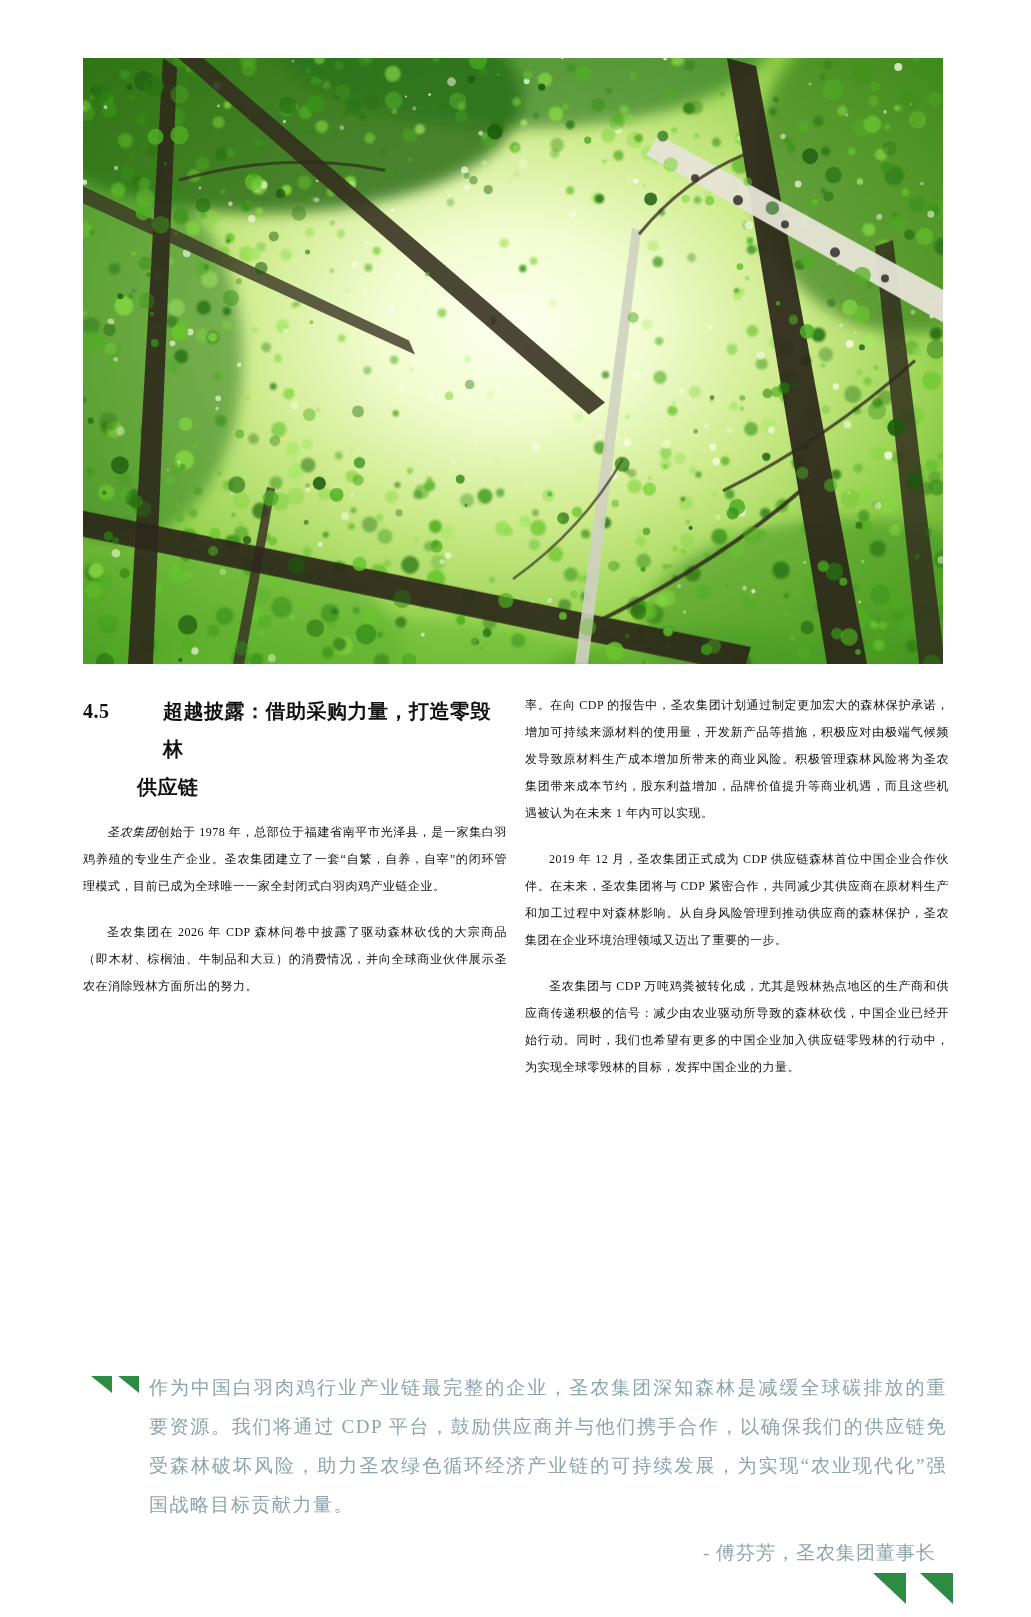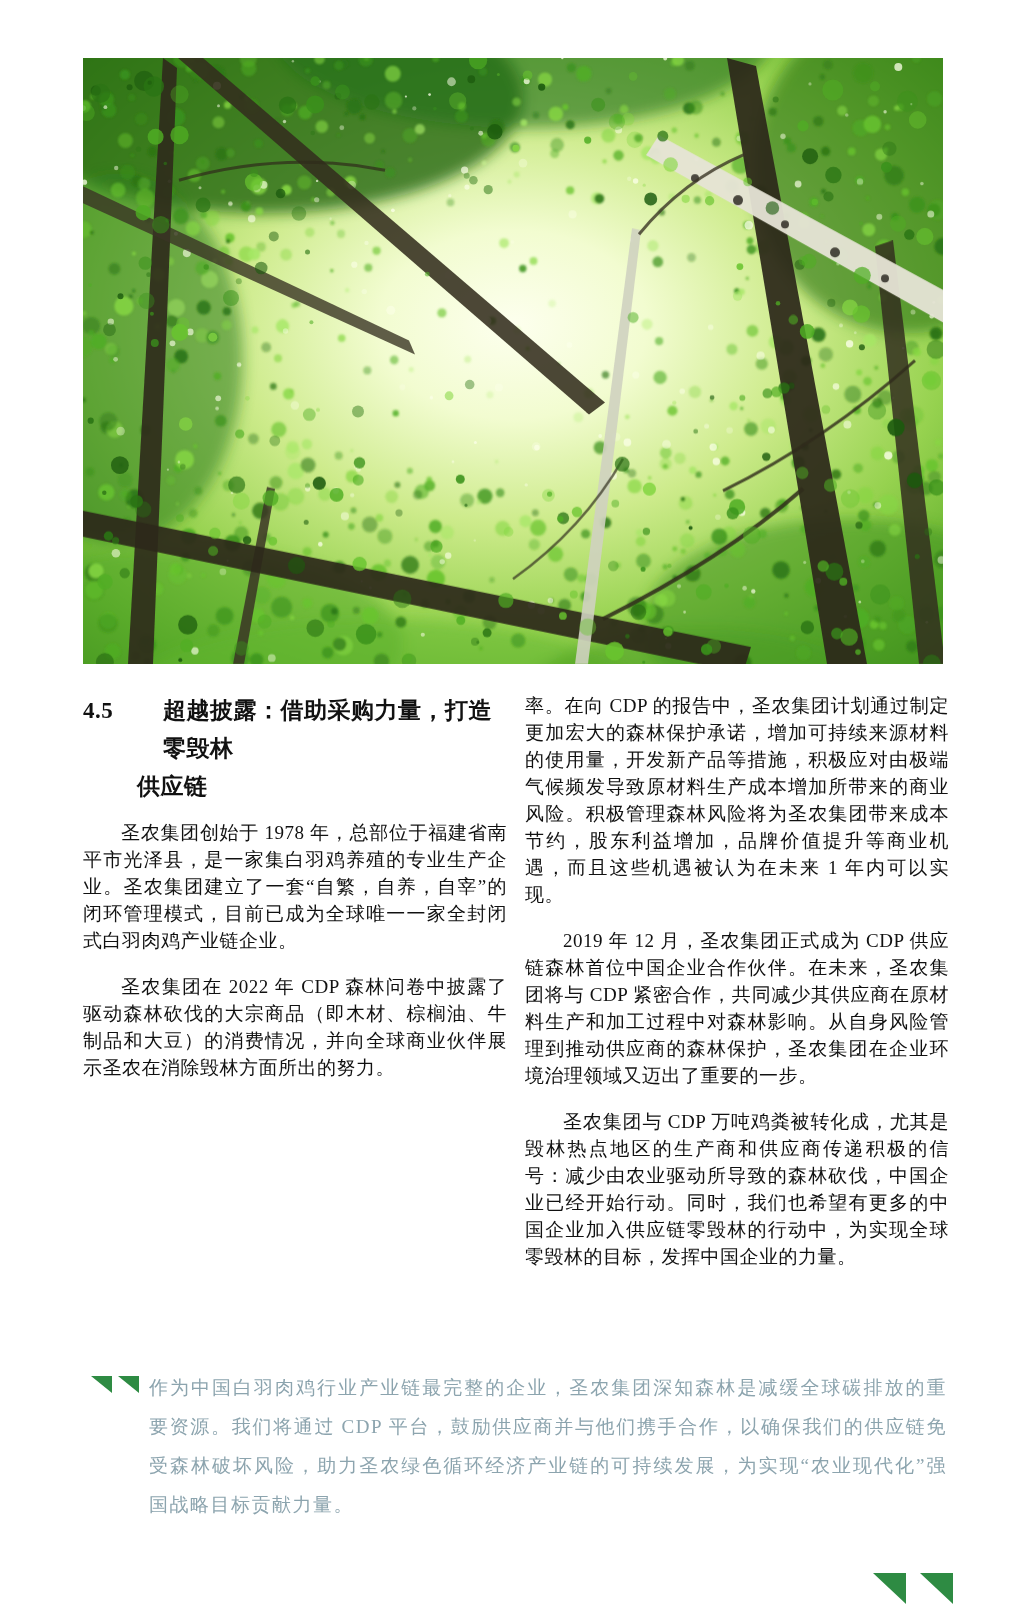--- a/index.html
+++ b/index.html
@@ -25,34 +25,34 @@
   .columns{
     position:absolute;
     left:83px; top:692px;
     width:866px;
     display:flex;
     gap:18px;
   }
   .col{width:424px;}
   .col p{
     margin:0 0 19px 0;
-    font-size:19px;
+    font-size:12px;
     line-height:27px;
     letter-spacing:0.5px;
     text-align:justify;
     text-indent:2em;
   }
   .col p.no-indent{text-indent:0;}
-  .lead-italic{}
+  .lead-italic{font-style:italic;}
 
   .heading{
     position:relative;
     margin:0 0 13px 0;
     padding-left:80px;
-    font-size:23px;
+    font-size:20px;
     line-height:38px;
     font-weight:bold;
     letter-spacing:0.5px;
   }
   .h-num{position:absolute;left:0;top:0;font-weight:bold;}
   .h-line2{display:block;margin-left:-26px;}
 
   
   .quote{
     position:absolute;
@@ -1103,32 +1103,33 @@
     </svg>
   </div>
 
   <div class="columns">
     <div class="col">
       <h2 class="heading">
         <span class="h-num">4.5</span>
         <span class="h-text"><span>超越披露：借助采购力量，打造零毁林</span><span class="h-line2">供应链</span></span>
       </h2>
       <p><span class="lead-italic">圣农集团</span><span>创始于 1978 年，总部位于福建省南平市光泽县，是一家集白羽鸡养殖的专业生产企业。圣农集团建立了一套“自繁，自养，自宰”的闭环管理模式，目前已成为全球唯一一家全封闭式白羽肉鸡产业链企业。</span></p>
-      <p>圣农集团在 2022 年 CDP 森林问卷中披露了驱动森林砍伐的大宗商品（即木材、棕榈油、牛制品和大豆）的消费情况，并向全球商业伙伴展示圣农在消除毁林方面所出的努力。</p>
+      <p>圣农集团在 2026 年 CDP 森林问卷中披露了驱动森林砍伐的大宗商品（即木材、棕榈油、牛制品和大豆）的消费情况，并向全球商业伙伴展示圣农在消除毁林方面所出的努力。</p>
     </div>
     <div class="col">
       <p class="no-indent">率。在向 CDP 的报告中，圣农集团计划通过制定更加宏大的森林保护承诺，增加可持续来源材料的使用量，开发新产品等措施，积极应对由极端气候频发导致原材料生产成本增加所带来的商业风险。积极管理森林风险将为圣农集团带来成本节约，股东利益增加，品牌价值提升等商业机遇，而且这些机遇被认为在未来 1 年内可以实现。</p>
       <p>2019 年 12 月，圣农集团正式成为 CDP 供应链森林首位中国企业合作伙伴。在未来，圣农集团将与 CDP 紧密合作，共同减少其供应商在原材料生产和加工过程中对森林影响。从自身风险管理到推动供应商的森林保护，圣农集团在企业环境治理领域又迈出了重要的一步。</p>
       <p>圣农集团与 CDP 万吨鸡粪被转化成，尤其是毁林热点地区的生产商和供应商传递积极的信号：减少由农业驱动所导致的森林砍伐，中国企业已经开始行动。同时，我们也希望有更多的中国企业加入供应链零毁林的行动中，为实现全球零毁林的目标，发挥中国企业的力量。</p>
     </div>
   </div>
 
   <div class="quote">
     <div class="open-quotes">
       <span class="tri tri-sm"></span><span class="tri tri-sm"></span>
     </div>
     <div class="quote-text">作为中国白羽肉鸡行业产业链最完整的企业，圣农集团深知森林是减缓全球碳排放的重要资源。我们将通过 CDP 平台，鼓励供应商并与他们携手合作，以确保我们的供应链免受森林破坏风险，助力圣农绿色循环经济产业链的可持续发展，为实现“农业现代化”强国战略目标贡献力量。</div>
+    <div class="quote-attribution">- 傅芬芳，圣农集团董事长</div>
     <div class="close-quotes">
       <span class="tri tri-lg"></span><span class="tri tri-lg"></span>
     </div>
   </div>
 
 </div>
 
 </body></html>

